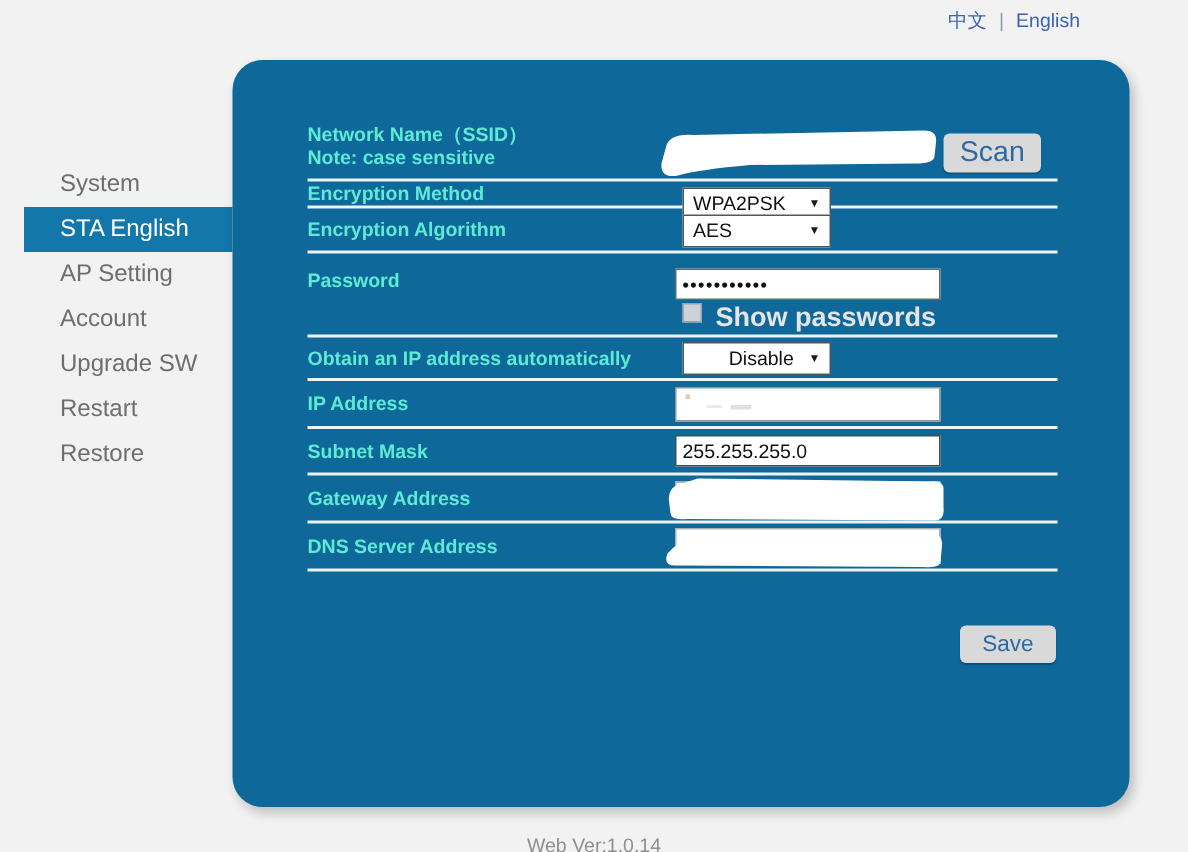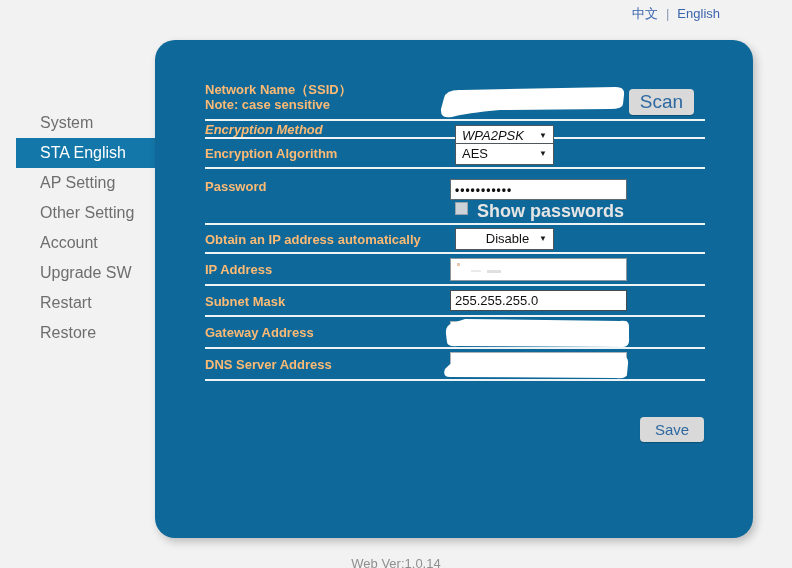--- a/index.html
+++ b/index.html
@@ -37,32 +37,32 @@
     position: absolute; left: 155px; top: 40px;
     width: 598px; height: 498px;
     background: #0e699a;
     border-radius: 20px;
     box-shadow: 3px 4px 8px rgba(0,0,0,0.22);
   }
 
   .form { position: absolute; left: 50px; top: 38px; width: 500px; }
   .row { position: relative; border-bottom: 2px solid #eef3f6; }
   .r1 { height: 43px; border-top: none; }
-  .r2 { height: 18px; font-style: italic; }
+  .r2 { height: 18px; }
   .r3 { height: 30px; }
   .r4 { height: 56px; }
   .r5 { height: 29px; }
   .r6 { height: 32px; }
   .r7 { height: 31px; }
   .r8 { height: 32px; }
   .r9 { height: 32px; }
 
   .lbl {
     position: absolute; left: 0;
-    color: #fdba74; font-weight: bold; font-size: 13px;
+    color: #5eead4; font-weight: bold; font-size: 13px;
     white-space: nowrap; line-height: 15px;
   }
   .lbl2 { top: 19px; }
   .lbl-mid { top: 50%; transform: translateY(-50%); }
 
   
   .field-input {
     position: absolute; left: 245px;
     width: 177px; height: 21px;
     background: #ffffff;
@@ -124,21 +124,20 @@
 <body>
 
 <div class="lang-bar">
   <a>中文</a><span class="lang-sep">|</span><a>English</a>
 </div>
 
 <div class="sidebar">
   <div class="side-item">System</div>
   <div class="side-item active">STA English</div>
   <div class="side-item">AP Setting</div>
-  <div class="side-item">Other Setting</div>
   <div class="side-item">Account</div>
   <div class="side-item">Upgrade SW</div>
   <div class="side-item">Restart</div>
   <div class="side-item">Restore</div>
 </div>
 
 <div class="panel">
   <div class="form">
 
     <div class="row r1">

